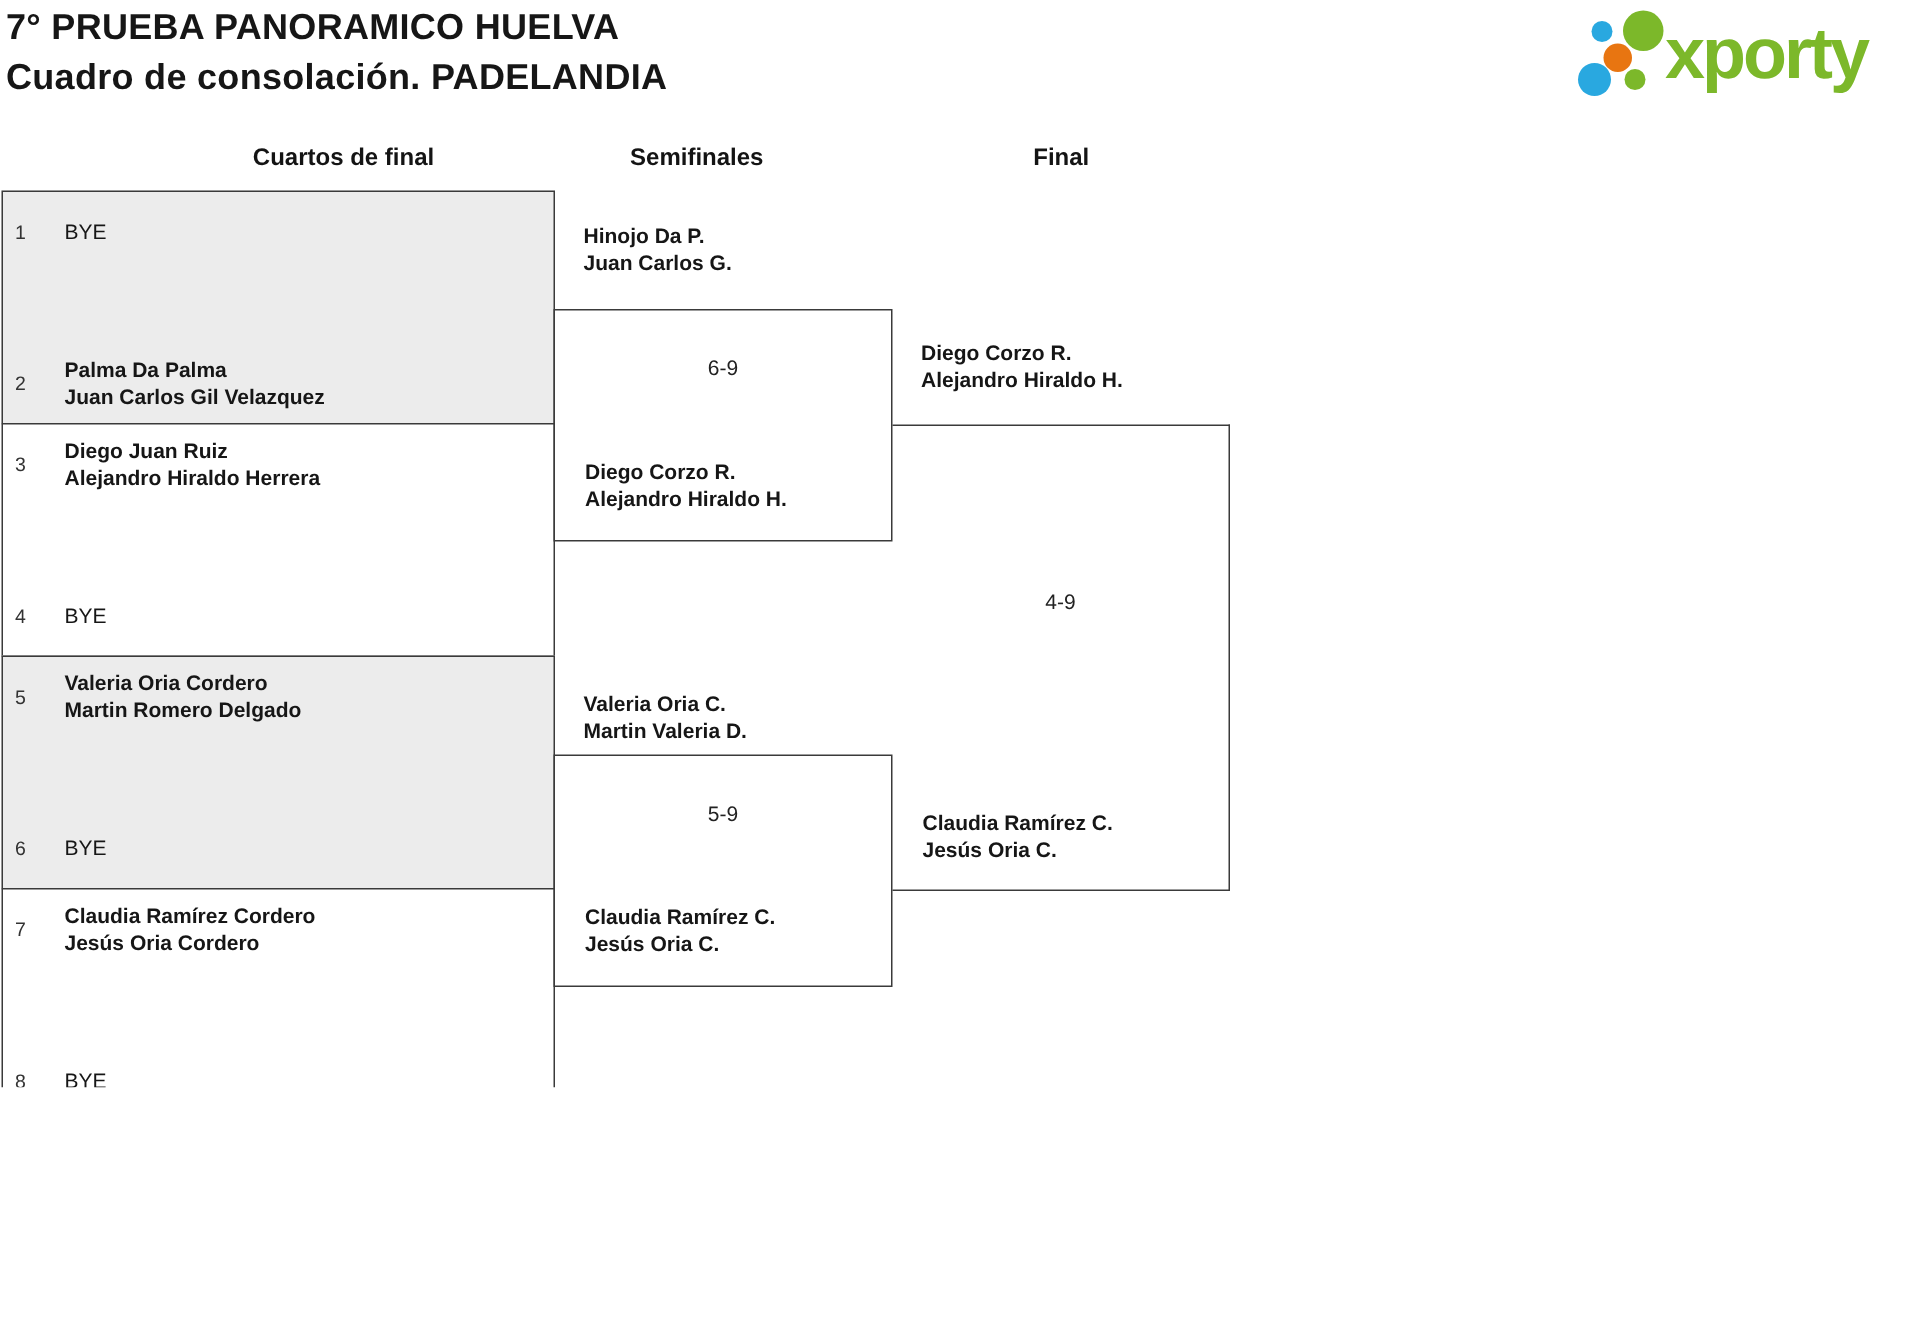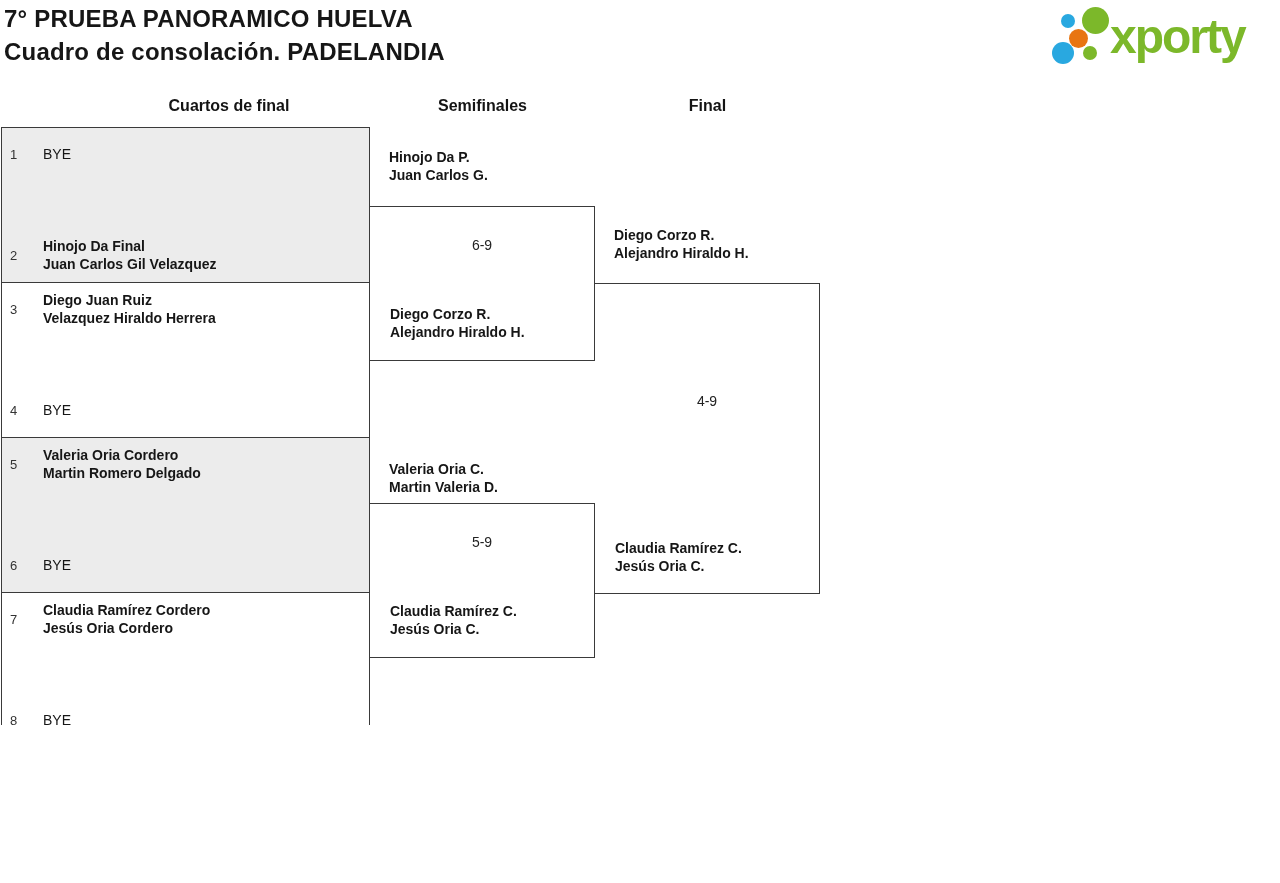--- a/index.html
+++ b/index.html
@@ -17,21 +17,21 @@
   .dot-green-lg{left:34px;top:2px;width:27px;height:27px;background:#7cb82a;}
   .dot-orange{left:21px;top:24px;width:19px;height:19px;background:#e87511;}
   .dot-blue-lg{left:4px;top:37px;width:22px;height:22px;background:#29a8e0;}
   .dot-green-sm{left:35px;top:41px;width:14px;height:14px;background:#7cb82a;}
   .logo-text{position:absolute;left:62px;top:6px;font-size:48px;line-height:52px;font-weight:800;
              color:#7cb82a;letter-spacing:-2px;}
 
   
   .colh{position:absolute;top:97px;font-size:16px;font-weight:700;text-align:center;color:#141414;}
   .colh-qf{left:0;width:370px;padding-left:44px;}
-  .colh-sf{left:370px;width:225px;}
+  .colh-sf{left:352px;width:225px;}
   .colh-f{left:595px;width:225px;}
 
   
   .qfwrap{position:absolute;left:1px;top:127px;width:369px;}
   .qfbox{position:relative;height:156px;border:1px solid #3a3a3a;box-sizing:border-box;margin-top:-1px;background:#fff;}
   .qfbox.first{margin-top:0;}
   .qfbox.gray{background:#ececec;}
   .slot{position:absolute;left:8px;right:4px;height:36px;display:flex;align-items:center;}
   .slot-a{top:8px;}
   .slot-b{bottom:9px;}
@@ -87,32 +87,32 @@
     <div class="qfbox first gray">
       <div class="slot slot-a">
         <span class="seed">1</span>
         <span class="team">
             <span class="ln">BYE</span>
           </span>
       </div>
       <div class="slot slot-b">
         <span class="seed">2</span>
         <span class="team bold">
-          <span class="ln">Hinojo Da Final</span>
+          <span class="ln">Palma Da Palma</span>
           <span class="ln">Juan Carlos Gil Velazquez</span>
         </span>
       </div>
     </div>
 
     <div class="qfbox">
       <div class="slot slot-a">
         <span class="seed">3</span>
         <span class="team bold">
           <span class="ln">Diego Juan Ruiz</span>
-          <span class="ln">Velazquez Hiraldo Herrera</span>
+          <span class="ln">Alejandro Hiraldo Herrera</span>
         </span>
       </div>
       <div class="slot slot-b">
         <span class="seed">4</span>
         <span class="team">
             <span class="ln">BYE</span>
           </span>
       </div>
     </div>
 

